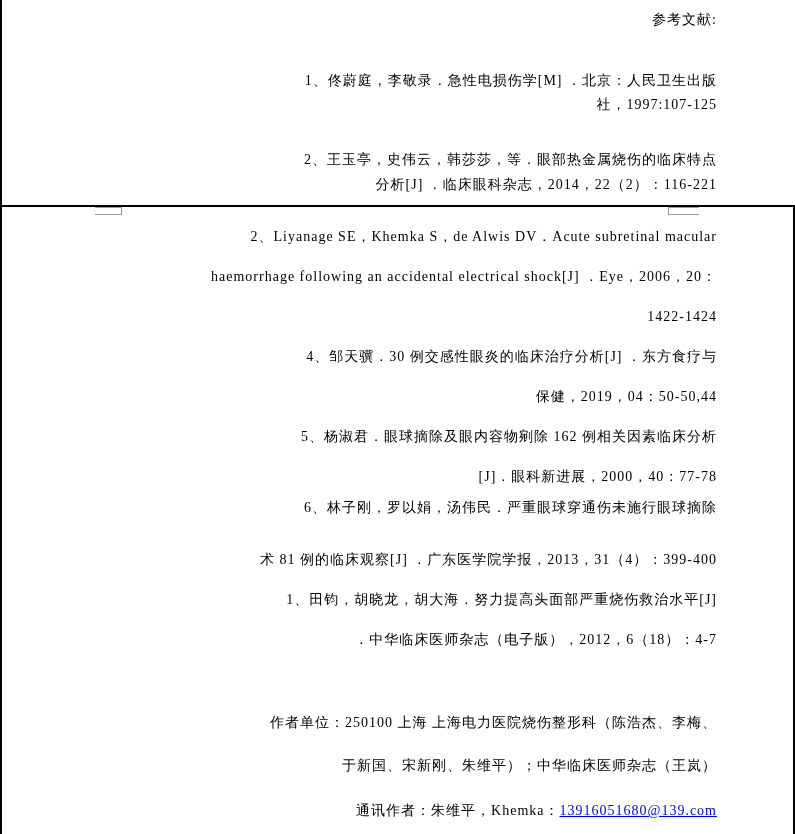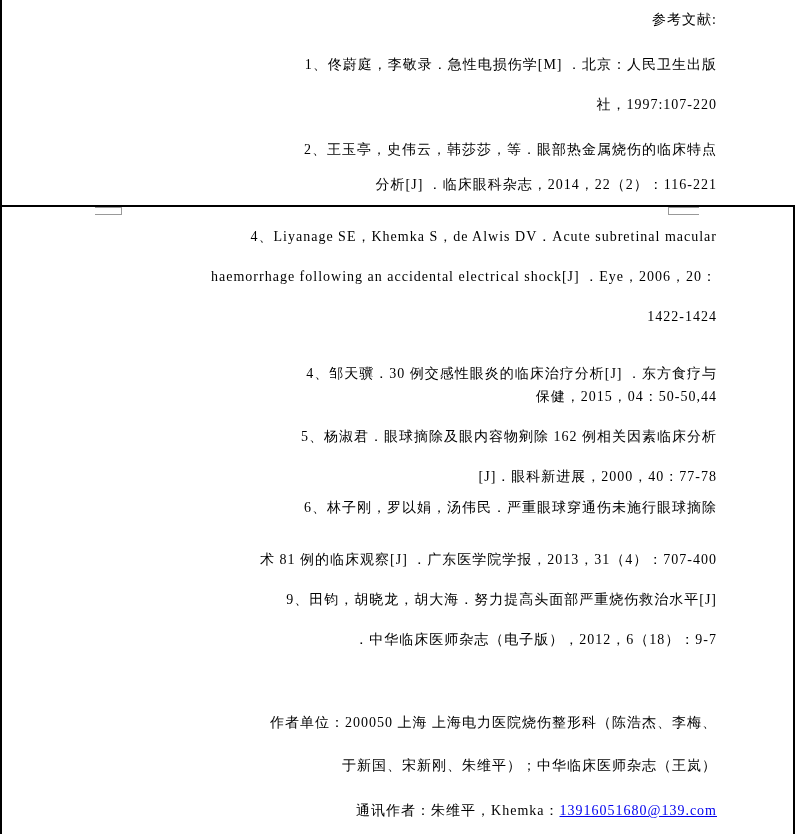--- a/index.html
+++ b/index.html
@@ -76,40 +76,40 @@
 <body style="--link-color: #0000EE;">
 
 <div class="border-left"></div>
 <div class="border-right"></div>
 <div class="page-sep"></div>
 <div class="break-marker left"></div>
 <div class="break-marker right"></div>
 
 <div class="textline" style="top:0px">参考文献:</div>
 
-<div class="textline indent" style="top:45px">1、佟蔚庭，李敬录．急性电损伤学[M] ．北京：人民卫生出版</div>
-<div class="textline" style="top:85px">社，1997:107-220</div>
+<div class="textline indent" style="top:61px">1、佟蔚庭，李敬录．急性电损伤学[M] ．北京：人民卫生出版</div>
+<div class="textline" style="top:85px">社，1997:107-125</div>
 
-<div class="textline indent" style="top:130px">2、王玉亭，史伟云，韩莎莎，等．眼部热金属烧伤的临床特点</div>
+<div class="textline indent" style="top:140px">2、王玉亭，史伟云，韩莎莎，等．眼部热金属烧伤的临床特点</div>
 <div class="textline" style="top:165px">分析[J] ．临床眼科杂志，2014，22（2）：116-221</div>
 
-<div class="textline indent" style="top:217px">4、Liyanage SE，Khemka S，de Alwis DV．Acute subretinal macular</div>
+<div class="textline indent" style="top:217px">2、Liyanage SE，Khemka S，de Alwis DV．Acute subretinal macular</div>
 <div class="textline" style="top:257px">haemorrhage following an accidental electrical shock[J] ．Eye，2006，20：</div>
 <div class="textline" style="top:297px">1422-1424</div>
 
-<div class="textline indent" style="top:354px">4、邹天骥．30 例交感性眼炎的临床治疗分析[J] ．东方食疗与</div>
-<div class="textline" style="top:377px">保健，2015，04：50-50,44</div>
+<div class="textline indent" style="top:337px">4、邹天骥．30 例交感性眼炎的临床治疗分析[J] ．东方食疗与</div>
+<div class="textline" style="top:377px">保健，2019，04：50-50,44</div>
 
 <div class="textline indent" style="top:417px">5、杨淑君．眼球摘除及眼内容物剜除 162 例相关因素临床分析</div>
 <div class="textline" style="top:457px">[J]．眼科新进展，2000，40：77-78</div>
 
 <div class="textline indent" style="top:488px">6、林子刚，罗以娟，汤伟民．严重眼球穿通伤未施行眼球摘除</div>
-<div class="textline" style="top:540px">术 81 例的临床观察[J] ．广东医学院学报，2013，31（4）：707-400</div>
+<div class="textline" style="top:540px">术 81 例的临床观察[J] ．广东医学院学报，2013，31（4）：399-400</div>
 
-<div class="textline indent" style="top:580px">9、田钧，胡晓龙，胡大海．努力提高头面部严重烧伤救治水平[J]</div>
-<div class="textline" style="top:620px">．中华临床医师杂志（电子版），2012，6（18）：9-7</div>
+<div class="textline indent" style="top:580px">1、田钧，胡晓龙，胡大海．努力提高头面部严重烧伤救治水平[J]</div>
+<div class="textline" style="top:620px">．中华临床医师杂志（电子版），2012，6（18）：4-7</div>
 
-<div class="textline" style="top:703px">作者单位：200050 上海 上海电力医院烧伤整形科（陈浩杰、李梅、</div>
+<div class="textline" style="top:703px">作者单位：250100 上海 上海电力医院烧伤整形科（陈浩杰、李梅、</div>
 <div class="textline" style="top:746px">于新国、宋新刚、朱维平）；中华临床医师杂志（王岚）</div>
 
 <div class="textline" style="top:791px">
   <span>通讯作者：朱维平，Khemka：</span><a href="#" class="email">13916051680@139.com</a>
 </div>
 
 </body></html>

